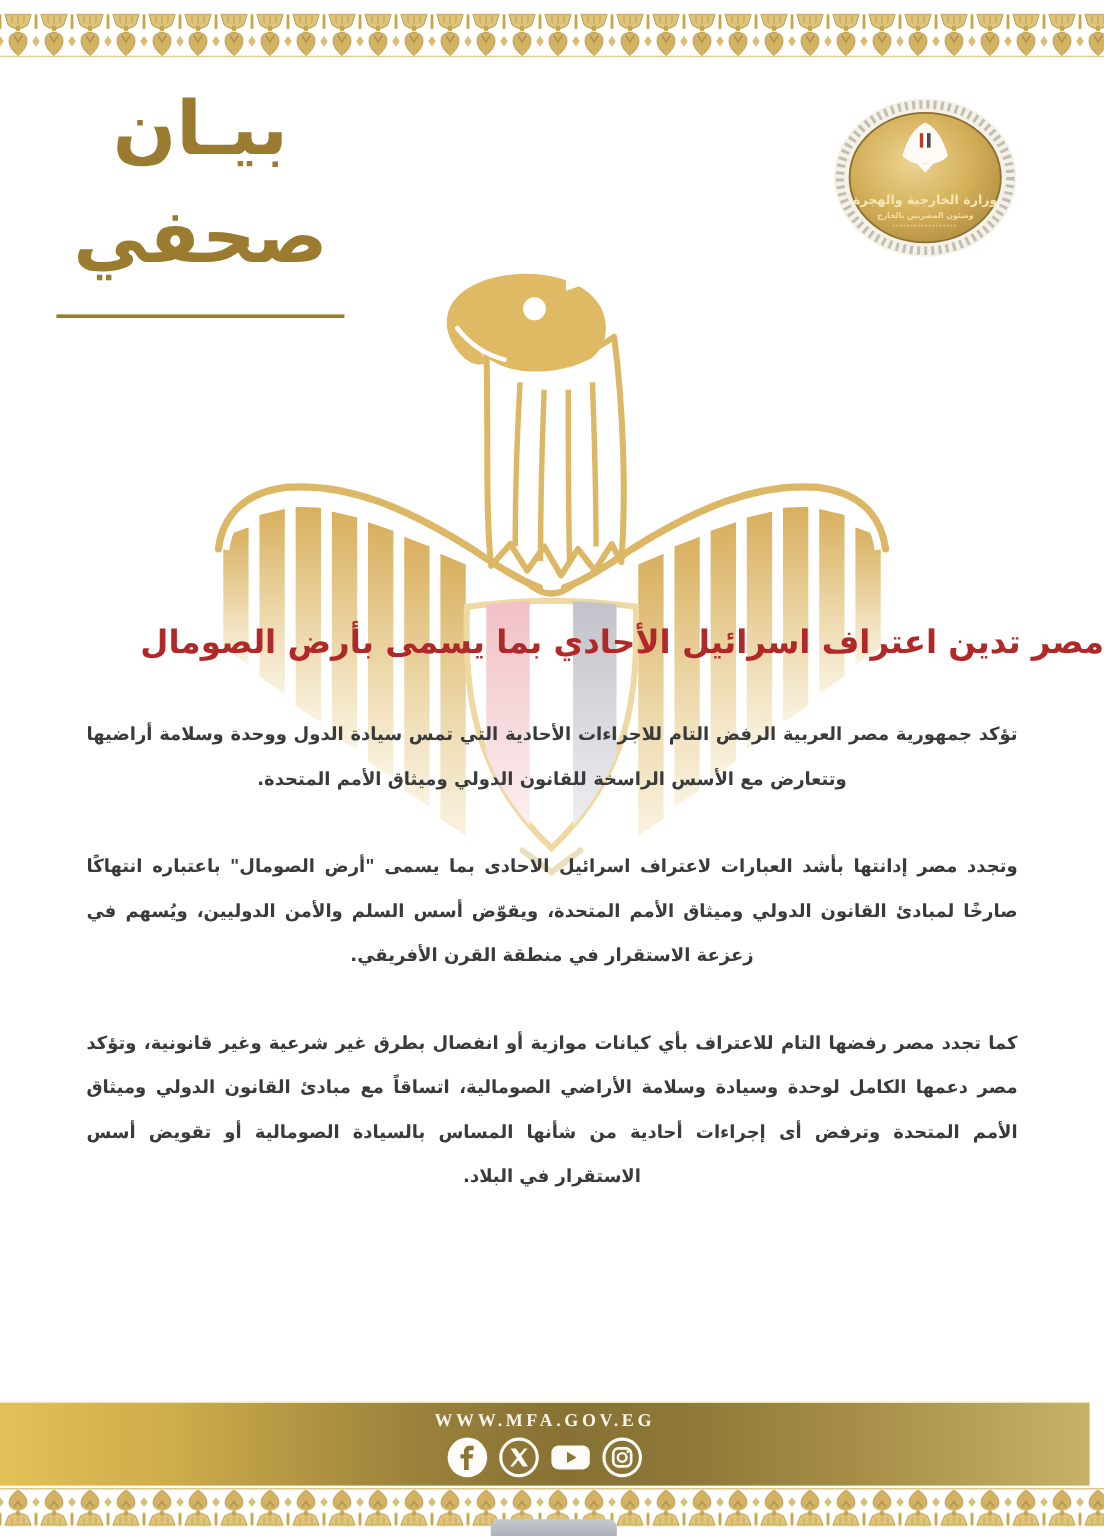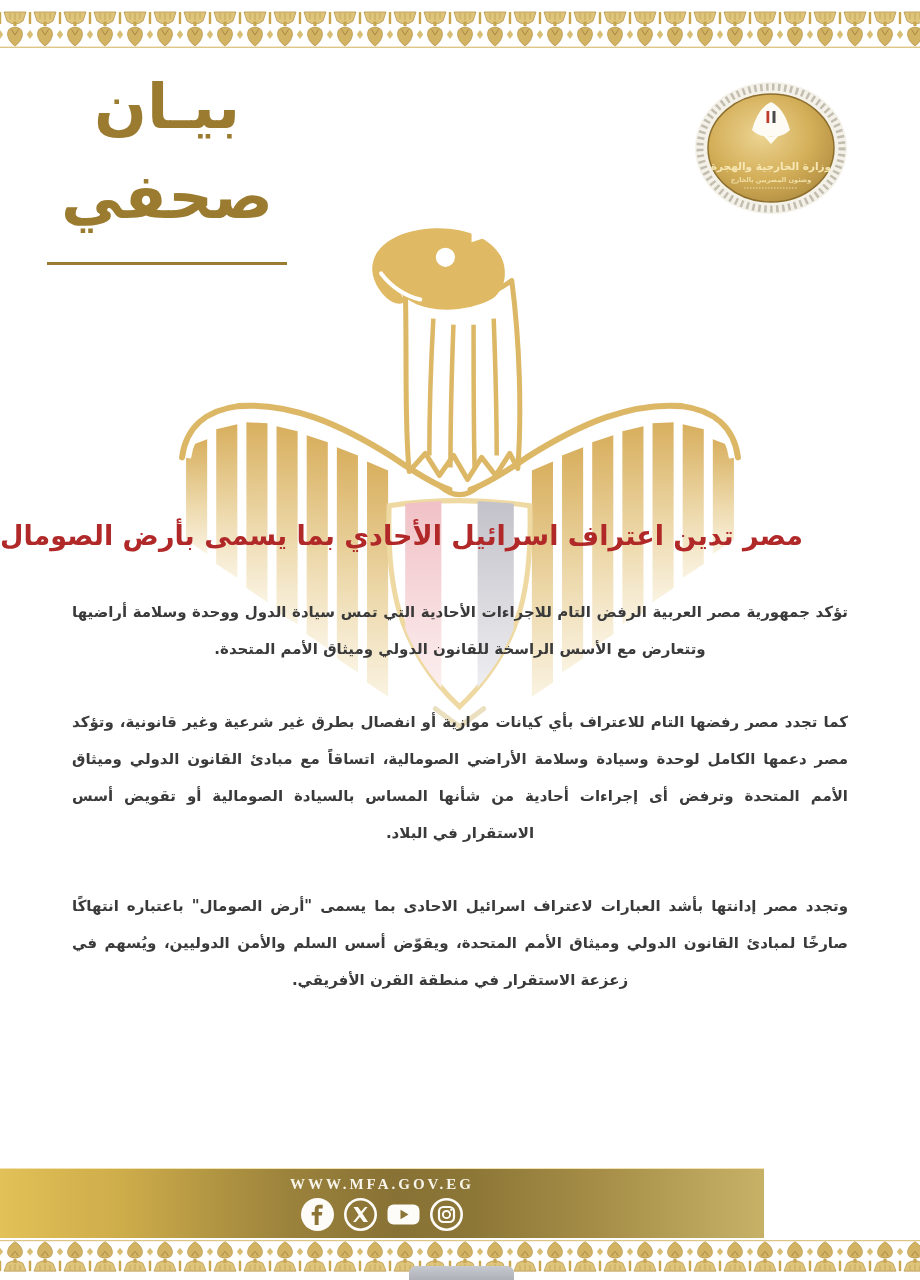--- a/index.html
+++ b/index.html
@@ -14,32 +14,32 @@
   
   .header-left{position:absolute;left:36px;top:62px;width:262px;text-align:center;color:#9a7b2f;direction:rtl;}
   .statement-title{font-size:62px;font-weight:bold;line-height:1.45;margin:0;letter-spacing:0px;}
   .dateline{font-size:22px;font-weight:bold;margin-top:4px;}
   .header-rule{height:3px;background:#9a7b2f;margin-top:20px;width:240px;margin-left:auto;margin-right:auto;}
   .seal{position:absolute;left:692px;top:78px;width:158px;height:140px;}
   
   .watermark{position:absolute;left:176px;top:222px;width:568px;height:508px;}
   
   .headline{
-    position:absolute;left:0;right:0;top:520px;text-align:left;direction:rtl;
+    position:absolute;left:0;right:0;top:520px;text-align:right;direction:rtl;
     color:#b12828;font-size:27px;font-weight:bold;white-space:nowrap;
   }
   .body-text{
     position:absolute;left:72px;right:72px;top:594px;direction:rtl;
     color:#3a3a3a;font-size:15px;font-weight:bold;line-height:37px;
     text-align:justify;text-align-last:center;
   }
   .body-text p{margin:0 0 36px 0;}
   
   .footer-band{
-    position:absolute;left:0;top:1168px;width:764px;height:69px;
+    position:absolute;left:0;top:1168px;width:908px;height:69px;
     background:linear-gradient(90deg,#e2c158 0%,#cdac4a 16%,#9b823c 38%,#877134 52%,#8d7737 62%,#a58d47 78%,#c7b167 100%);
     border-top:1px solid #f0e3b0;
   }
   .website{
     text-align:center;color:#f7f4ea;font-family:"Liberation Serif",serif;
     font-size:15px;letter-spacing:3px;margin-top:7px;font-weight:bold;
   }
   .social-row{display:flex;justify-content:center;gap:6px;margin-top:3px;}
   .social-row svg{display:block;}
   
@@ -176,22 +176,22 @@
         <rect x="300" y="274" width="36" height="205" fill="url(#gGray)"></rect>
       </g>
       <path d="M258,484 L282,502 L306,484" fill="none" stroke="#eadfbe" stroke-width="5" stroke-linecap="round"></path>
     </g>
   </svg>
 
   <div class="headline">مصر تدين اعتراف اسرائيل الأحادي بما يسمى بأرض الصومال</div>
 
   <div class="body-text">
     <p>تؤكد جمهورية مصر العربية الرفض التام للاجراءات الأحادية التي تمس سيادة الدول ووحدة وسلامة أراضيها وتتعارض مع الأسس الراسخة للقانون الدولي وميثاق الأمم المتحدة.</p>
+    <p>وتجدد مصر إدانتها بأشد العبارات لاعتراف اسرائيل الاحادى بما يسمى "أرض الصومال" باعتباره انتهاكًا صارخًا لمبادئ القانون الدولي وميثاق الأمم المتحدة، ويقوّض أسس السلم والأمن الدوليين، ويُسهم في زعزعة الاستقرار في منطقة القرن الأفريقي.</p>
     <p>كما تجدد مصر رفضها التام للاعتراف بأي كيانات موازية أو انفصال بطرق غير شرعية وغير قانونية، وتؤكد مصر دعمها الكامل لوحدة وسيادة وسلامة الأراضي الصومالية، اتساقاً مع مبادئ القانون الدولي وميثاق الأمم المتحدة وترفض أى إجراءات أحادية من شأنها المساس بالسيادة الصومالية أو تقويض أسس الاستقرار في البلاد.</p>
-    <p>وتجدد مصر إدانتها بأشد العبارات لاعتراف اسرائيل الاحادى بما يسمى "أرض الصومال" باعتباره انتهاكًا صارخًا لمبادئ القانون الدولي وميثاق الأمم المتحدة، ويقوّض أسس السلم والأمن الدوليين، ويُسهم في زعزعة الاستقرار في منطقة القرن الأفريقي.</p>
   </div>
 
   <div class="footer-band">
     <div class="website">WWW.MFA.GOV.EG</div>
     <div class="social-row">
       <svg width="37" height="37" viewBox="0 0 37 37">
         <circle cx="18.5" cy="18.5" r="16.5" fill="#fdfcf8"></circle>
         <path d="M20.7 12.6h3V8.8h-3.4c-2.9 0-4.6 1.9-4.6 4.8v2.3h-3v3.6h3V29h3.9v-9.5h3.2l.5-3.6h-3.7v-1.9c0-.9.4-1.4 1.1-1.4z" fill="#8b7435"></path>
       </svg>
       <svg width="37" height="37" viewBox="0 0 37 37">

